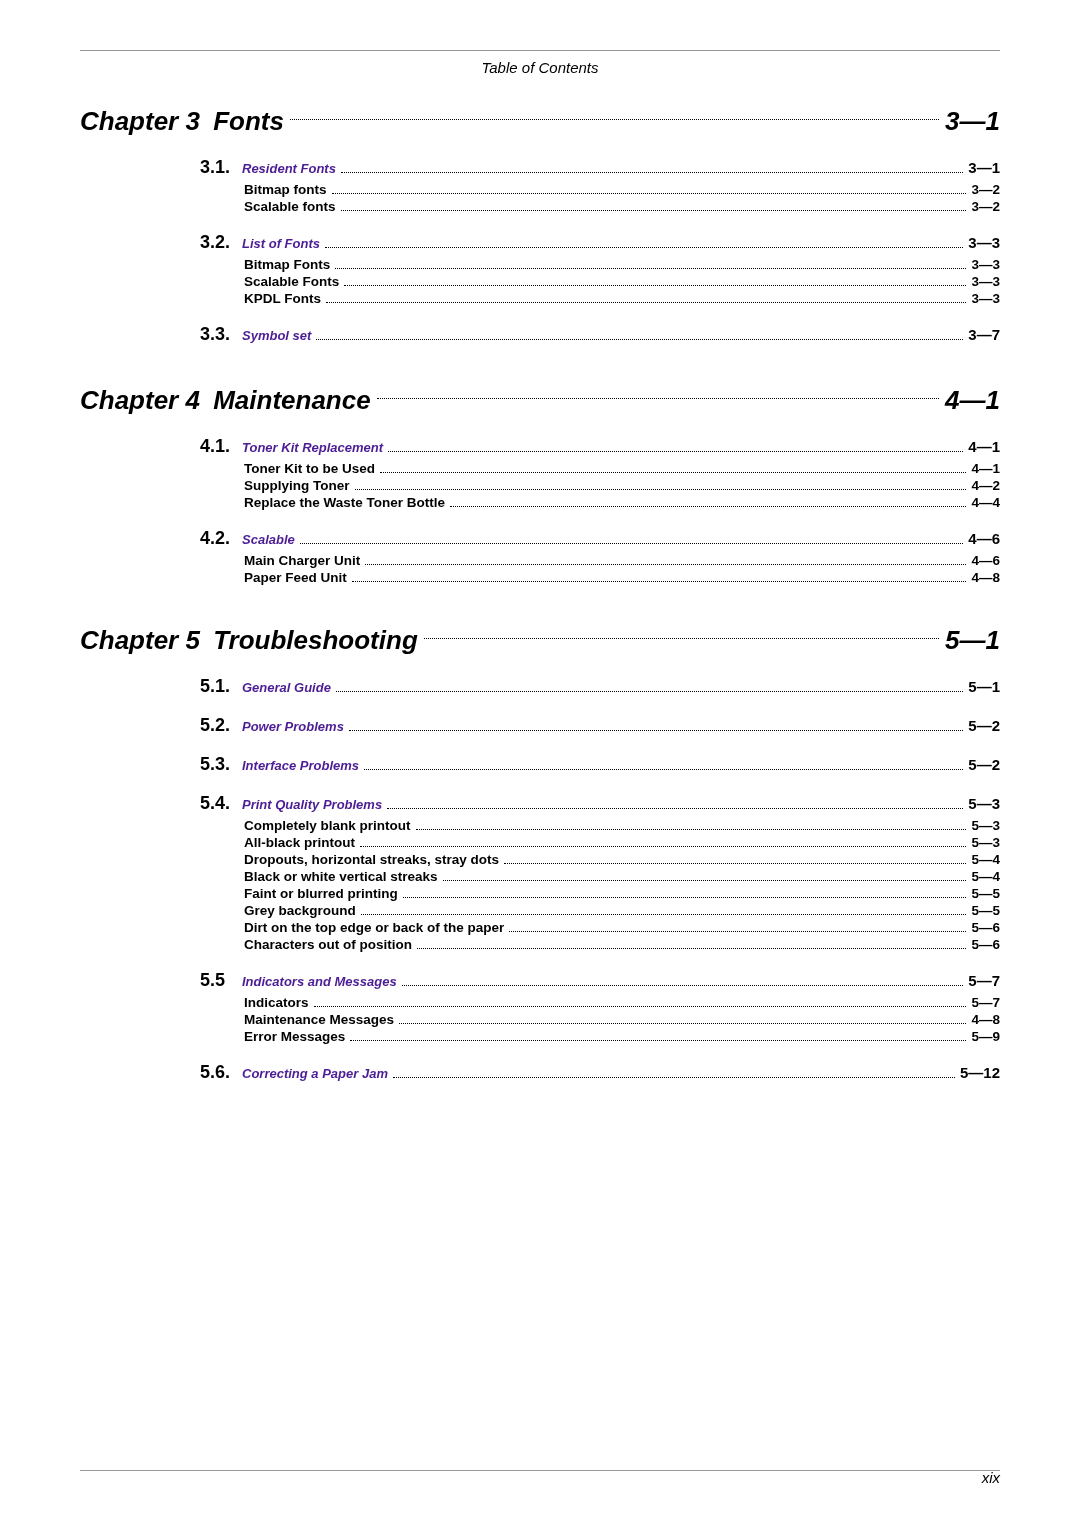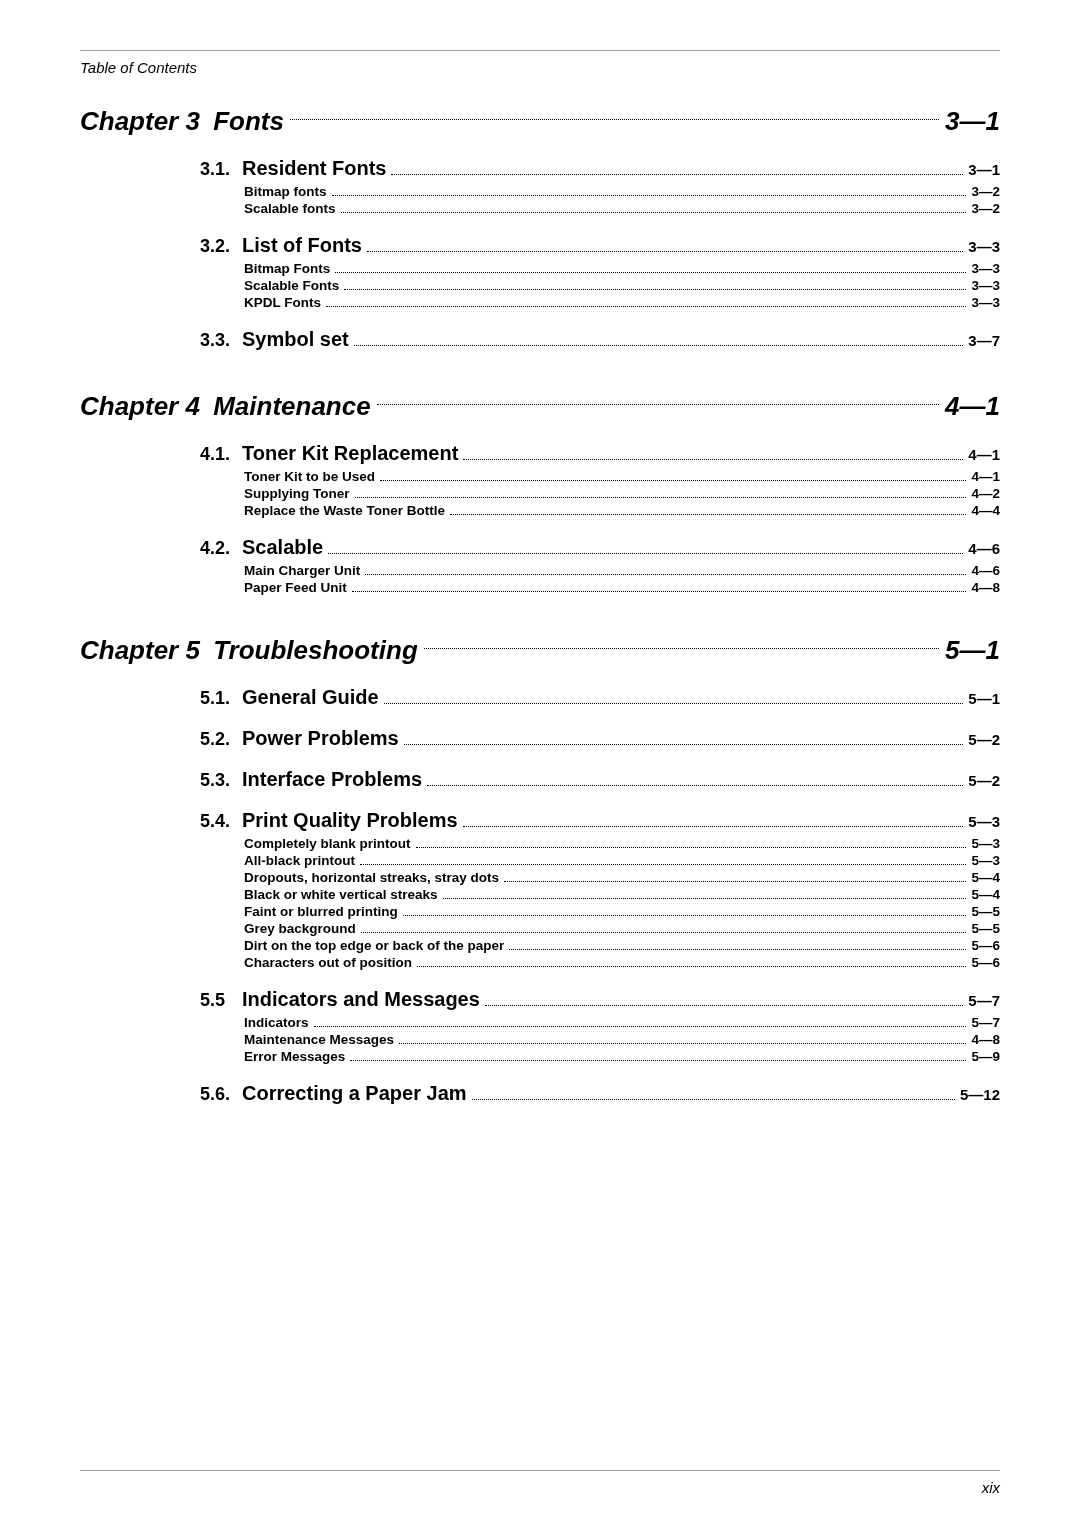--- a/index.html
+++ b/index.html
@@ -20,21 +20,21 @@
       position: relative;
     }
 
     
     .header-line {
       border-top: 1.5px solid #999;
       margin-bottom: 8px;
     }
 
     .header-right {
-      text-align: left;
+      text-align: center;
       font-style: italic;
       font-size: 15px;
       color: #000;
       margin-bottom: 30px;
     }
 
     
     .chapter-heading {
       font-size: 26px;
       font-weight: bold;
@@ -85,22 +85,23 @@
 
     .section-num {
       font-weight: bold;
       font-size: 18px;
       min-width: 42px;
       color: #000;
     }
 
     .section-title {
       font-weight: bold;
-      font-size: 20px;
-      color: #000000;
+      font-size: 13px;
+      color: #4c1d95;
+      font-style: italic;
     }
 
     .section-dots {
       flex: 1;
       border-bottom: 1px dotted #000;
       margin: 0 5px 3px 5px;
     }
 
     .section-page {
       font-weight: bold;
@@ -145,21 +146,21 @@
     .footer-line {
       border-top: 1.5px solid #999;
       position: absolute;
       bottom: 55px;
       left: 80px;
       right: 80px;
     }
 
     .footer-page {
       position: absolute;
-      bottom: 30px;
+      bottom: 40px;
       right: 80px;
       font-style: italic;
       font-size: 15px;
       color: #000;
     }
   </style>
 </head>
 <body>
 
 <div class="page">

